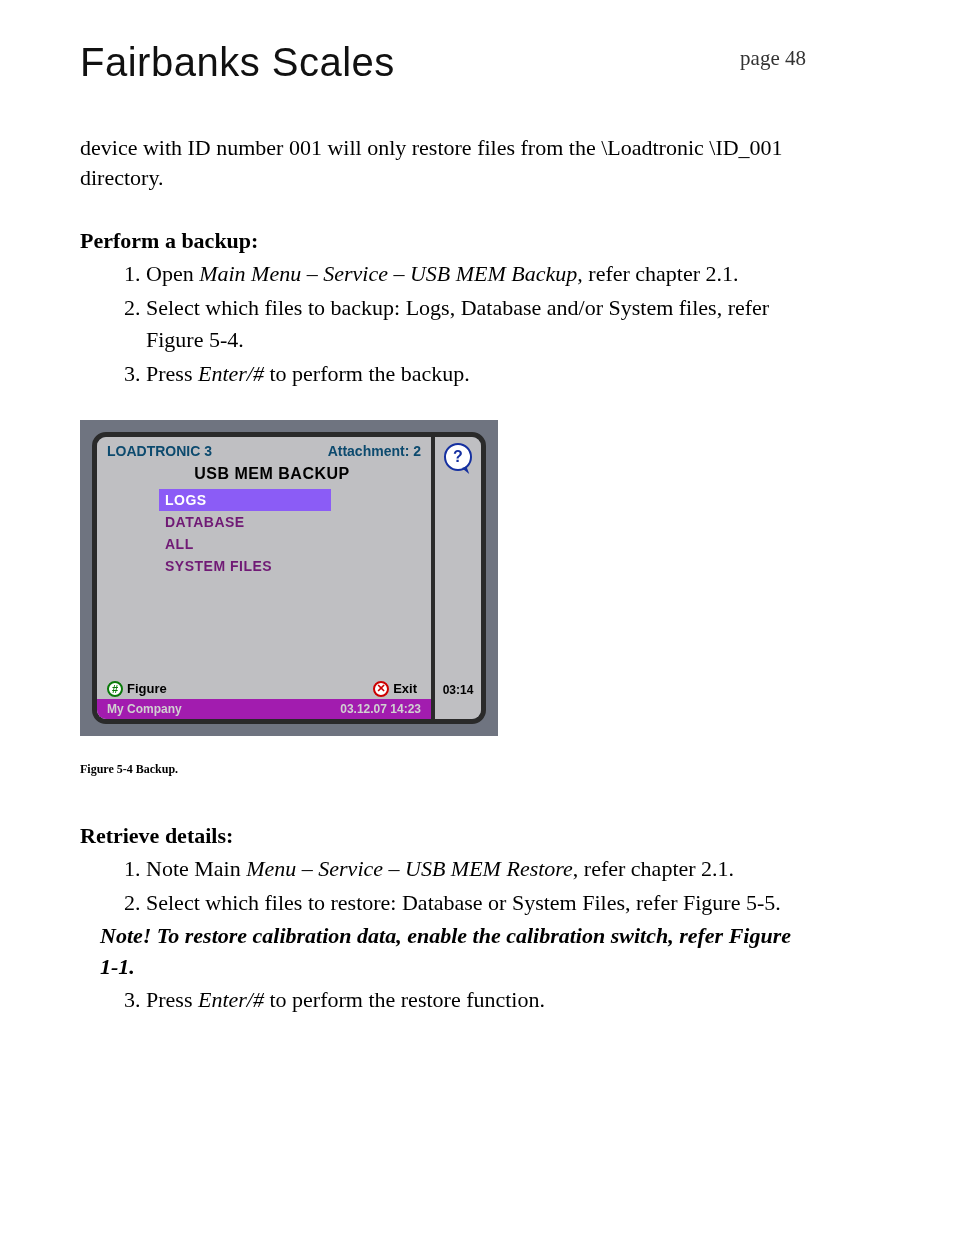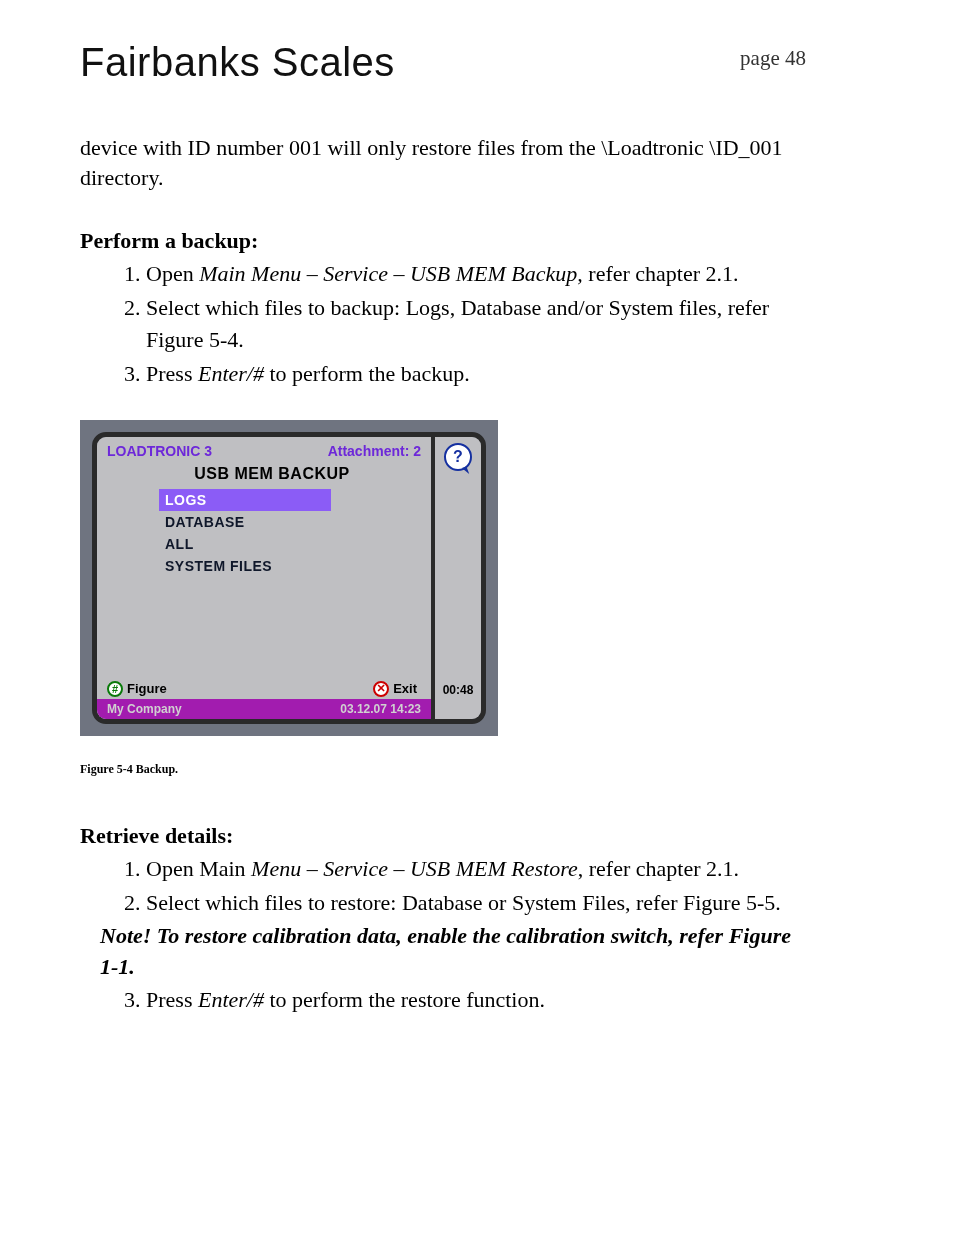--- a/index.html
+++ b/index.html
@@ -100,39 +100,39 @@
     flex-direction: column;
     font-family: Arial, Helvetica, sans-serif;
     position: relative;
   }
   .device-top {
     display: flex;
     justify-content: space-between;
     padding: 6px 10px 2px 10px;
     font-weight: bold;
     font-size: 14px;
-    color: #6d28d9;
+    color: #0c4a6e;
   }
   .device-title {
     text-align: center;
     font-size: 16px;
     font-weight: bold;
     letter-spacing: 0.5px;
     padding: 4px 0 6px 16px;
   }
   .menu-list {
     margin-left: 62px;
     margin-right: 40px;
   }
   .menu-item {
     font-size: 14px;
     font-weight: bold;
     padding: 3px 6px;
     letter-spacing: 0.5px;
-    color: #0f172a;
+    color: #701a75;
   }
   .menu-item.selected {
     background: #8b5cf6;
     color: #fff;
     width: 160px;
   }
   .device-buttons {
     margin-top: auto;
     display: flex;
     justify-content: space-between;
@@ -245,31 +245,31 @@
             <span>Exit</span>
           </div>
         </div>
         <div class="device-status">
           <span>My Company</span>
           <span>03.12.07 14:23</span>
         </div>
       </div>
       <div class="device-side">
         <div class="help-bubble">?</div>
-        <div class="side-time">00:48</div>
+        <div class="side-time">03:14</div>
       </div>
     </div>
   </div>
 
   <div class="figure-caption">Figure 5-4 Backup.</div>
 
   <div class="section-title" style="margin-top:46px;">Retrieve details:</div>
   <ol class="steps">
     <li>
-      <span>Open Main </span><span class="italic">Menu – Service – USB MEM Restore</span><span>, refer chapter 2.1.</span>
+      <span>Note Main </span><span class="italic">Menu – Service – USB MEM Restore</span><span>, refer chapter 2.1.</span>
     </li>
     <li>Select which files to restore: Database or System Files, refer Figure 5-5.</li>
   </ol>
   <div class="note">
     <span class="bolditalic">Note! To restore calibration data, enable the calibration switch, refer Figure 1-1</span><span class="italic">.</span>
   </div>
   <ol class="cont" start="3">
     <li>
       <span>Press </span><span class="italic">Enter/#</span><span> to perform the restore function.</span>
     </li>

